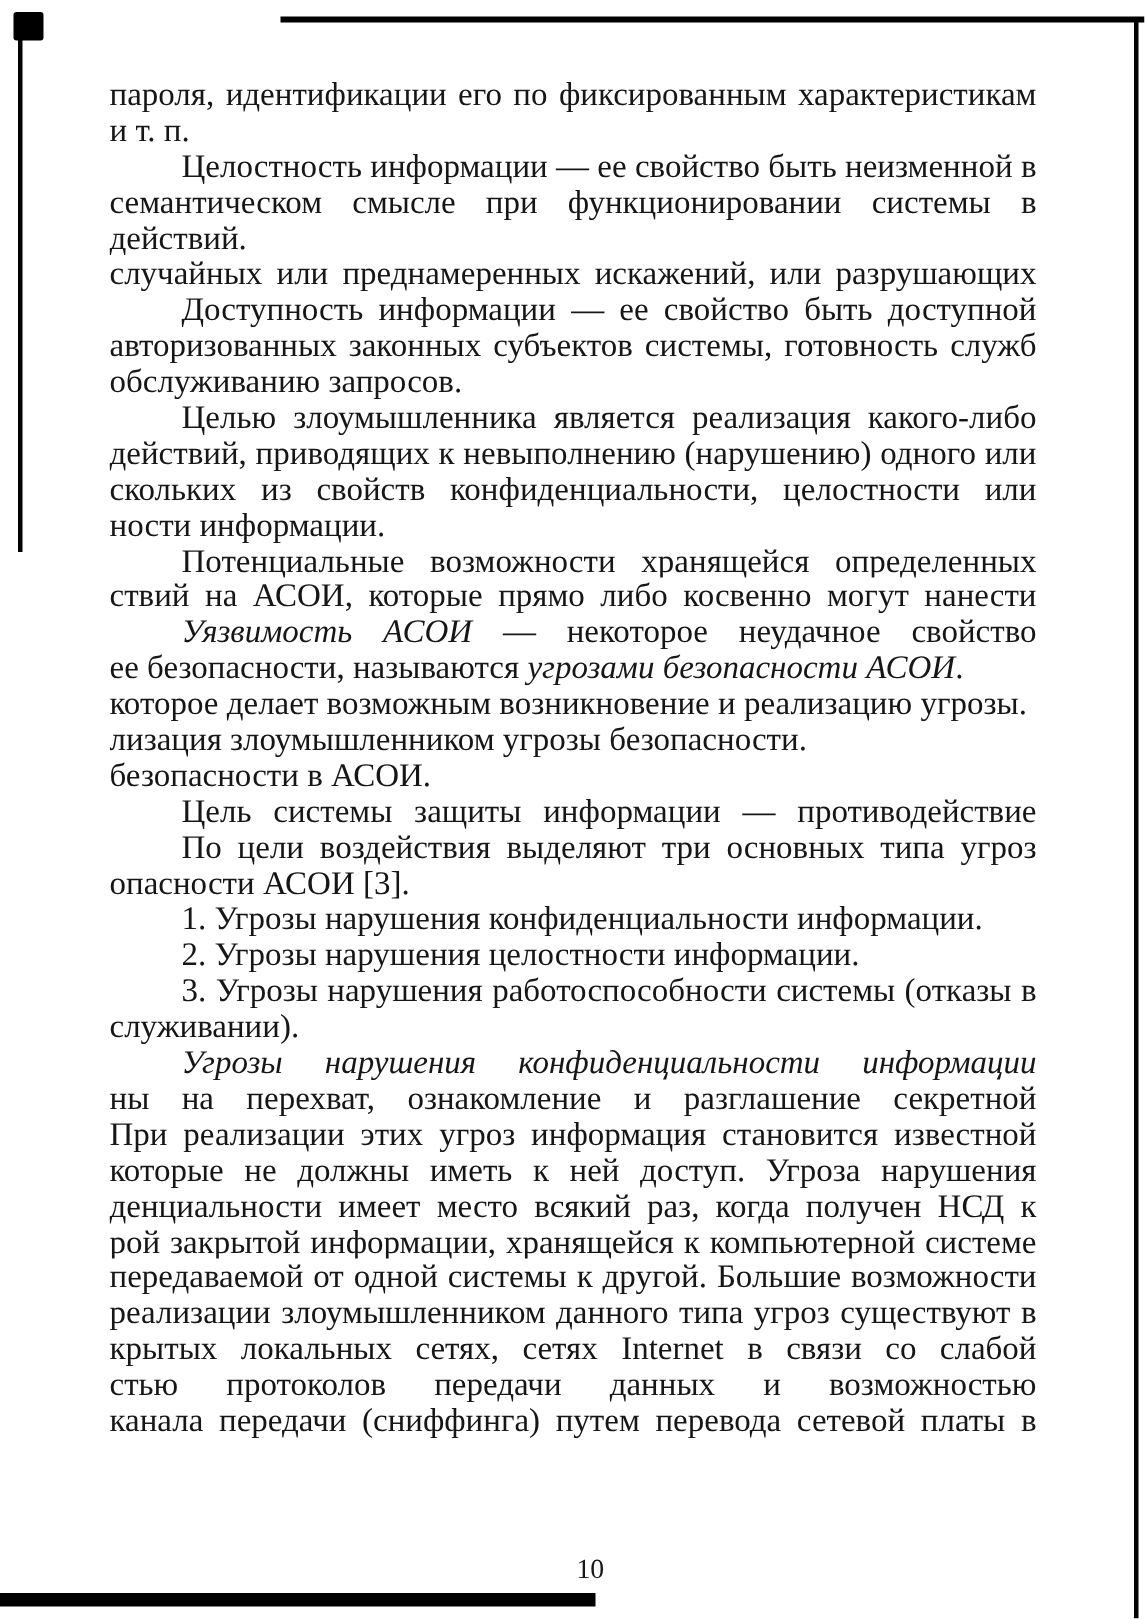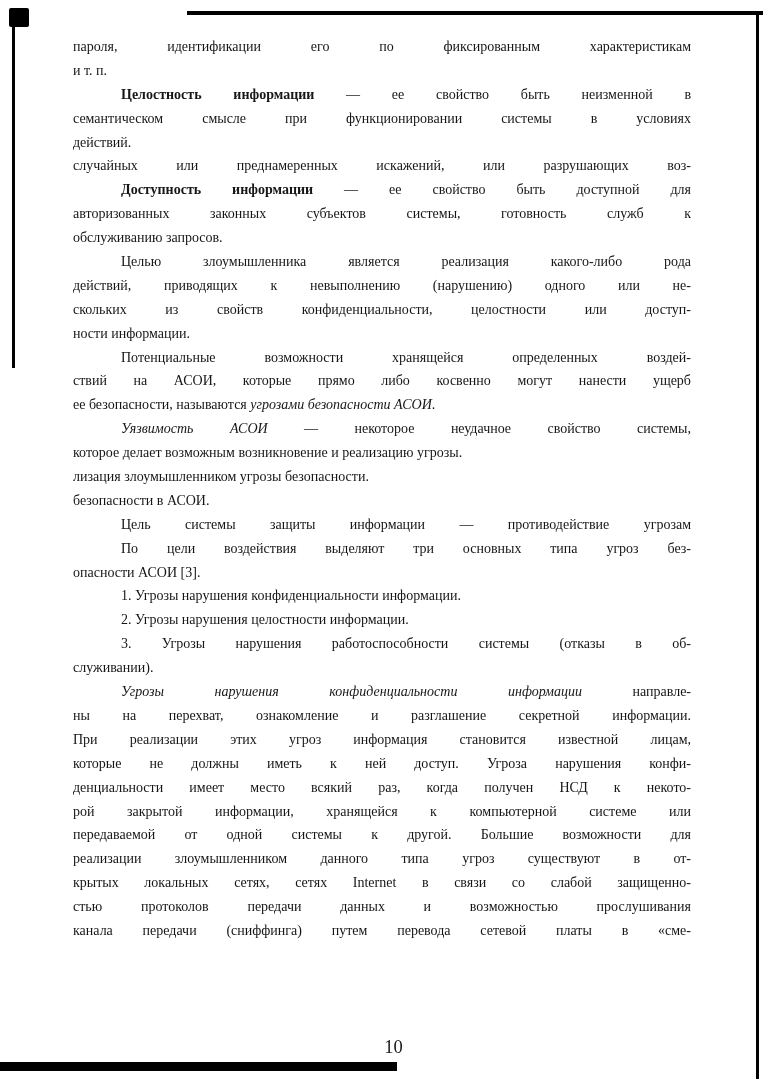--- a/index.html
+++ b/index.html
@@ -8,35 +8,35 @@
     position: relative;
     overflow: hidden;
     background: #ffffff;
     font-family: "Liberation Serif", "DejaVu Serif", serif;
   }
   .page { position: absolute; inset: 0; }
 
   
   .text-column {
     position: absolute;
-    left: 73px; top: 35px;
+    left: 73px; top: 51px;
     width: 618px;
-    font-size: 14px;
+    font-size: 22px;
     line-height: 23.9px;
     color: #161616;
   }
   .line {
     text-align: justify;
     text-align-last: justify;
     height: 23.9px;
     overflow: hidden;
   }
   .line.last { text-align-last: left; }
   .line.indent { text-indent: 48px; }
-  .b { font-weight: bold; }
+  .b { font-weight: normal; }
   .i { font-style: italic; }
 
   
   .page-number {
     position: absolute;
     top: 1036px; left: 12px;
     width: 763px;
     text-align: center;
     font-size: 18.5px;
     line-height: 22px;
@@ -71,22 +71,22 @@
       <div class="line"><span>случайных или преднамеренных искажений, или разрушающих воз-</span></div>
       <div class="line indent"><span class="b">Доступность информации</span><span> — ее свойство быть доступной для</span></div>
       <div class="line"><span>авторизованных законных субъектов системы, готовность служб к</span></div>
       <div class="line last"><span>обслуживанию запросов.</span></div>
       <div class="line indent"><span>Целью злоумышленника является реализация какого-либо рода</span></div>
       <div class="line"><span>действий, приводящих к невыполнению (нарушению) одного или не-</span></div>
       <div class="line"><span>скольких из свойств конфиденциальности, целостности или доступ-</span></div>
       <div class="line last"><span>ности информации.</span></div>
       <div class="line indent"><span>Потенциальные возможности хранящейся определенных воздей-</span></div>
       <div class="line"><span>ствий на АСОИ, которые прямо либо косвенно могут нанести ущерб</span></div>
+      <div class="line indent"><span class="i">Уязвимость АСОИ</span><span> — некоторое неудачное свойство системы,</span></div>
       <div class="line last"><span>ее безопасности, называются </span><span class="i">угрозами безопасности АСОИ</span><span>.</span></div>
-      <div class="line indent"><span class="i">Уязвимость АСОИ</span><span> — некоторое неудачное свойство системы,</span></div>
       <div class="line last"><span>которое делает возможным возникновение и реализацию угрозы.</span></div>
       <div class="line last"><span>лизация злоумышленником угрозы безопасности.</span></div>
       <div class="line last"><span>безопасности в АСОИ.</span></div>
       <div class="line indent"><span>Цель системы защиты информации — противодействие угрозам</span></div>
       <div class="line indent"><span>По цели воздействия выделяют три основных типа угроз без-</span></div>
       <div class="line last"><span>опасности АСОИ [3].</span></div>
       <div class="line last indent"><span>1. Угрозы нарушения конфиденциальности информации.</span></div>
       <div class="line last indent"><span>2. Угрозы нарушения целостности информации.</span></div>
       <div class="line indent"><span>3. Угрозы нарушения работоспособности системы (отказы в об-</span></div>
       <div class="line last"><span>служивании).</span></div>

